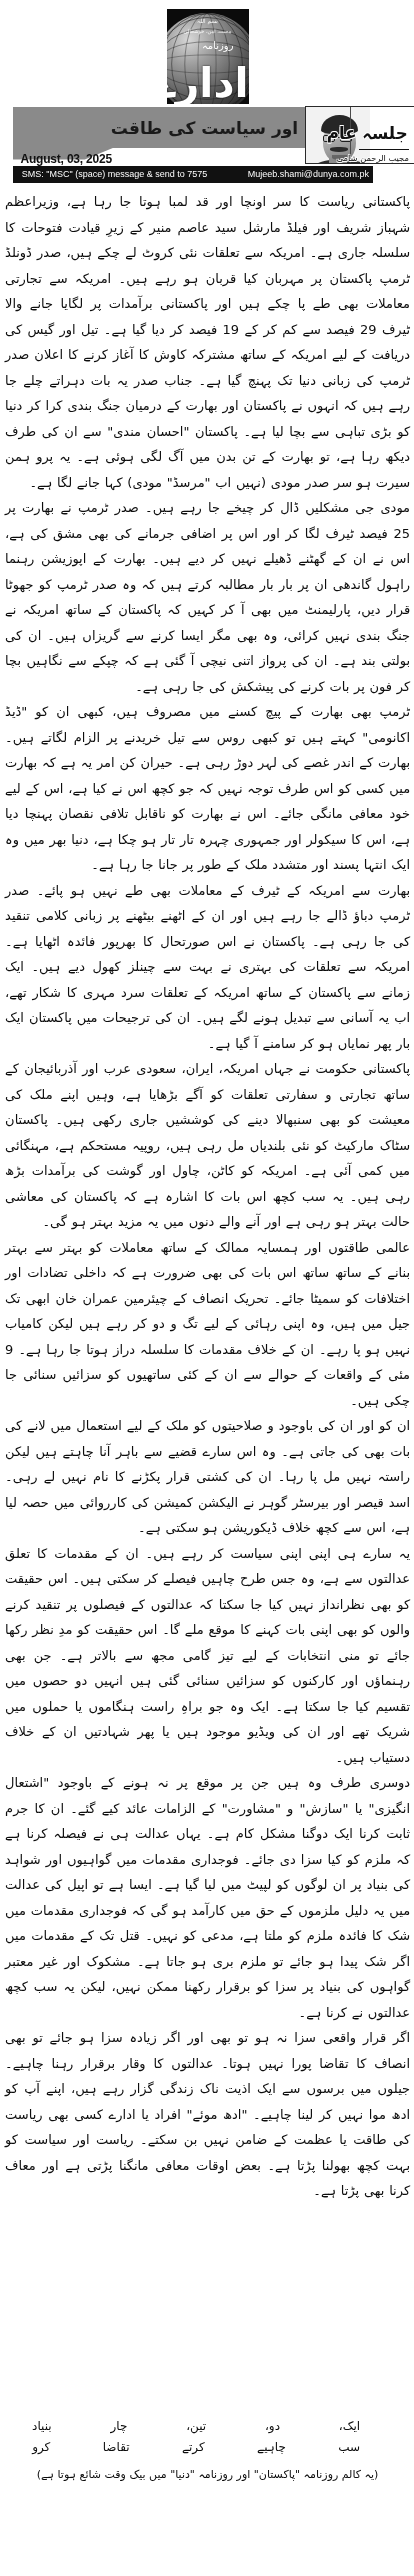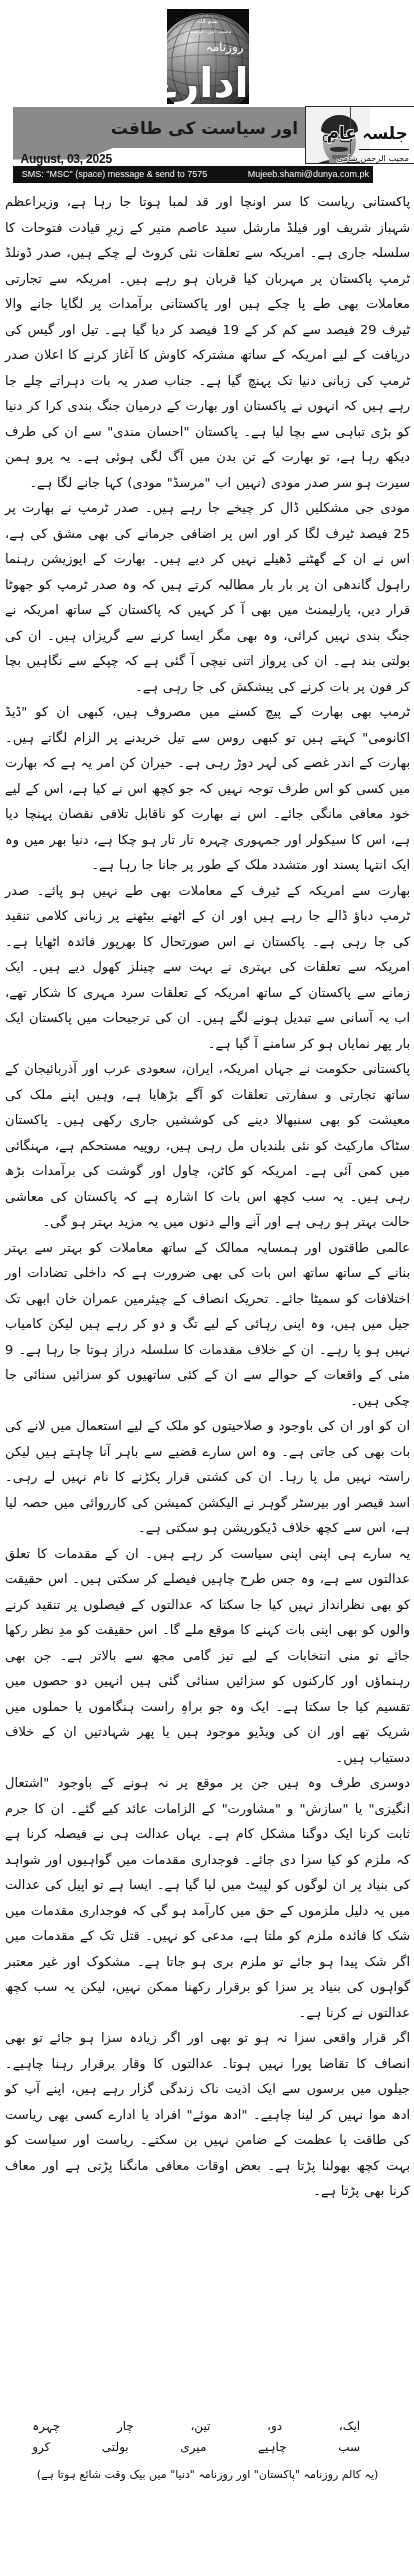--- a/index.html
+++ b/index.html
@@ -95,24 +95,24 @@
     text-align: center;
     color: #ffffff;
     font-family: "DejaVu Sans", "Liberation Sans", sans-serif;
     font-size: 5.1px;
     direction: rtl;
     opacity: 0.9;
   }
   .mast-roznama {
     position: absolute;
     top: 31px;
-    right: 5px;
-    color: #ffffff;
-    font-family: "DejaVu Sans", "Liberation Sans", sans-serif;
-    font-size: 12px;
+    right: 15px;
+    color: #ffffff;
+    font-family: "DejaVu Sans", "Liberation Sans", sans-serif;
+    font-size: 10px;
     direction: rtl;
   }
 
   
   .headbar {
     position: absolute;
     left: 12.8px;
     top: 107px;
     width: 360px;
     height: 41px;
@@ -465,25 +465,25 @@
     <p>دوسری طرف وہ ہیں جن پر موقع پر نہ ہونے کے باوجود "اشتعال انگیزی" یا "سازش" و "مشاورت" کے الزامات عائد کیے گئے۔ ان کا جرم ثابت کرنا ایک دوگنا مشکل کام ہے۔ یہاں عدالت ہی نے فیصلہ کرنا ہے کہ ملزم کو کیا سزا دی جائے۔ فوجداری مقدمات میں گواہیوں اور شواہد کی بنیاد پر ان لوگوں کو لپیٹ میں لیا گیا ہے۔ ایسا ہے تو اپیل کی عدالت میں یہ دلیل ملزموں کے حق میں کارآمد ہو گی کہ فوجداری مقدمات میں شک کا فائدہ ملزم کو ملتا ہے، مدعی کو نہیں۔ قتل تک کے مقدمات میں اگر شک پیدا ہو جائے تو ملزم بری ہو جاتا ہے۔ مشکوک اور غیر معتبر گواہوں کی بنیاد پر سزا کو برقرار رکھنا ممکن نہیں، لیکن یہ سب کچھ عدالتوں نے کرنا ہے۔</p>
     <p>اگر قرار واقعی سزا نہ ہو تو بھی اور اگر زیادہ سزا ہو جائے تو بھی انصاف کا تقاضا پورا نہیں ہوتا۔ عدالتوں کا وقار برقرار رہنا چاہیے۔ جیلوں میں برسوں سے ایک اذیت ناک زندگی گزار رہے ہیں، اپنے آپ کو ادھ موا نہیں کر لینا چاہیے۔ "ادھ موئے" افراد یا ادارے کسی بھی ریاست کی طاقت یا عظمت کے ضامن نہیں بن سکتے۔ ریاست اور سیاست کو بہت کچھ بھولنا پڑتا ہے۔ بعض اوقات معافی مانگنا پڑتی ہے اور معاف کرنا بھی پڑتا ہے۔</p>
   </div>
 
 <div class="poem" id="poem-block">
     <div class="verse">
       <span>ایک،</span>
       <span>دو،</span>
       <span>تین،</span>
       <span>چار</span>
-      <span>چہرہ</span>
+      <span>بنیاد</span>
     </div>
     <div class="verse">
       <span>سب</span>
       <span>چاہیے</span>
-      <span>میری</span>
-      <span>بولتی</span>
+      <span>کرتے</span>
+      <span>تقاضا</span>
       <span>کرو</span>
     </div>
   </div>
 
 <div class="footnote">(یہ کالم روزنامہ "پاکستان" اور روزنامہ "دنیا" میں بیک وقت شائع ہوتا ہے)</div>
 
 
 </body></html>

